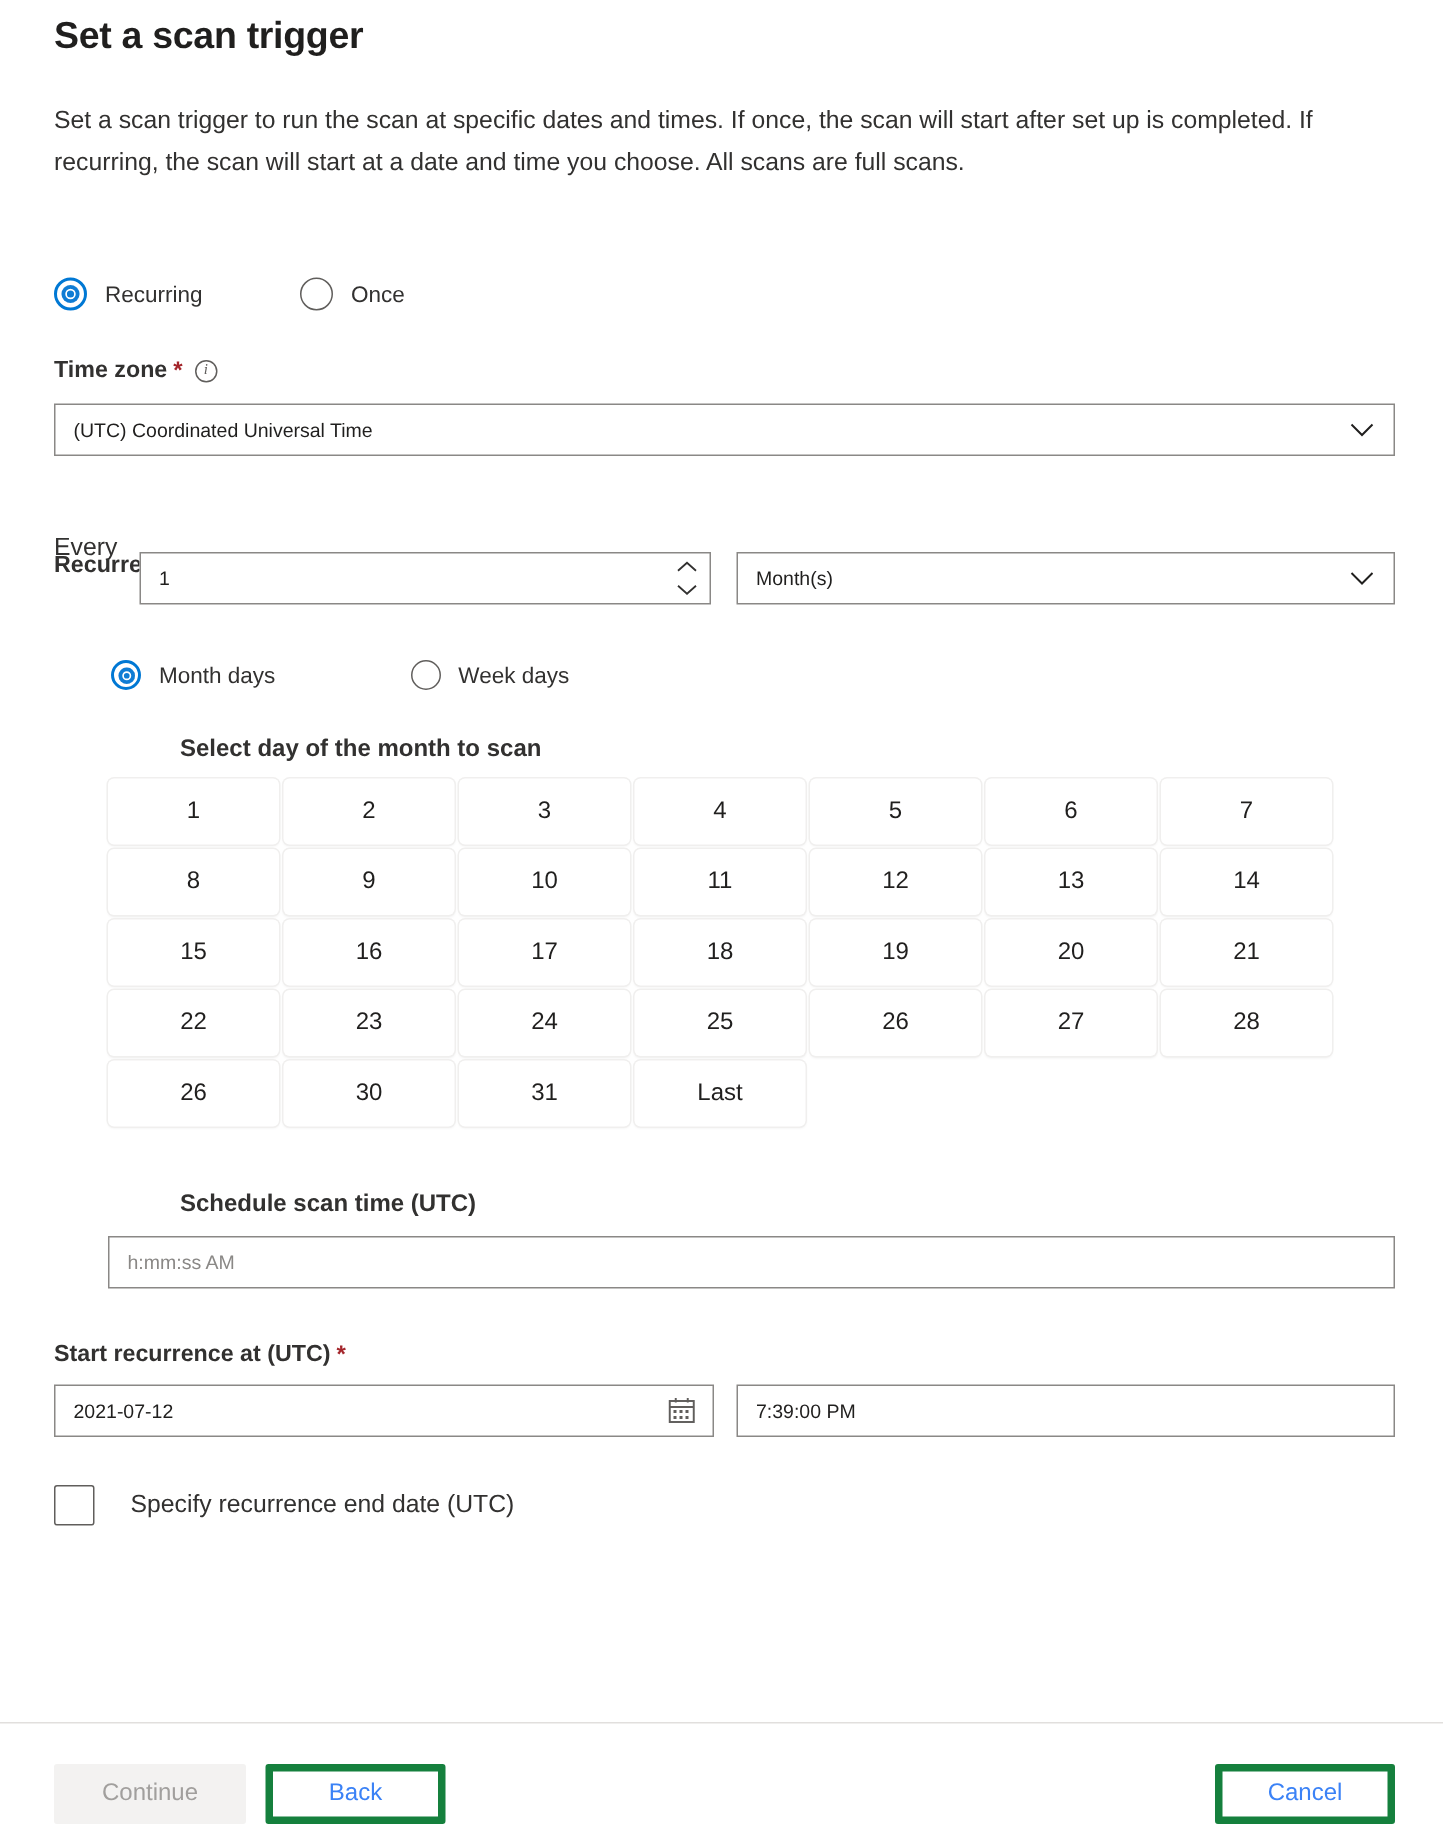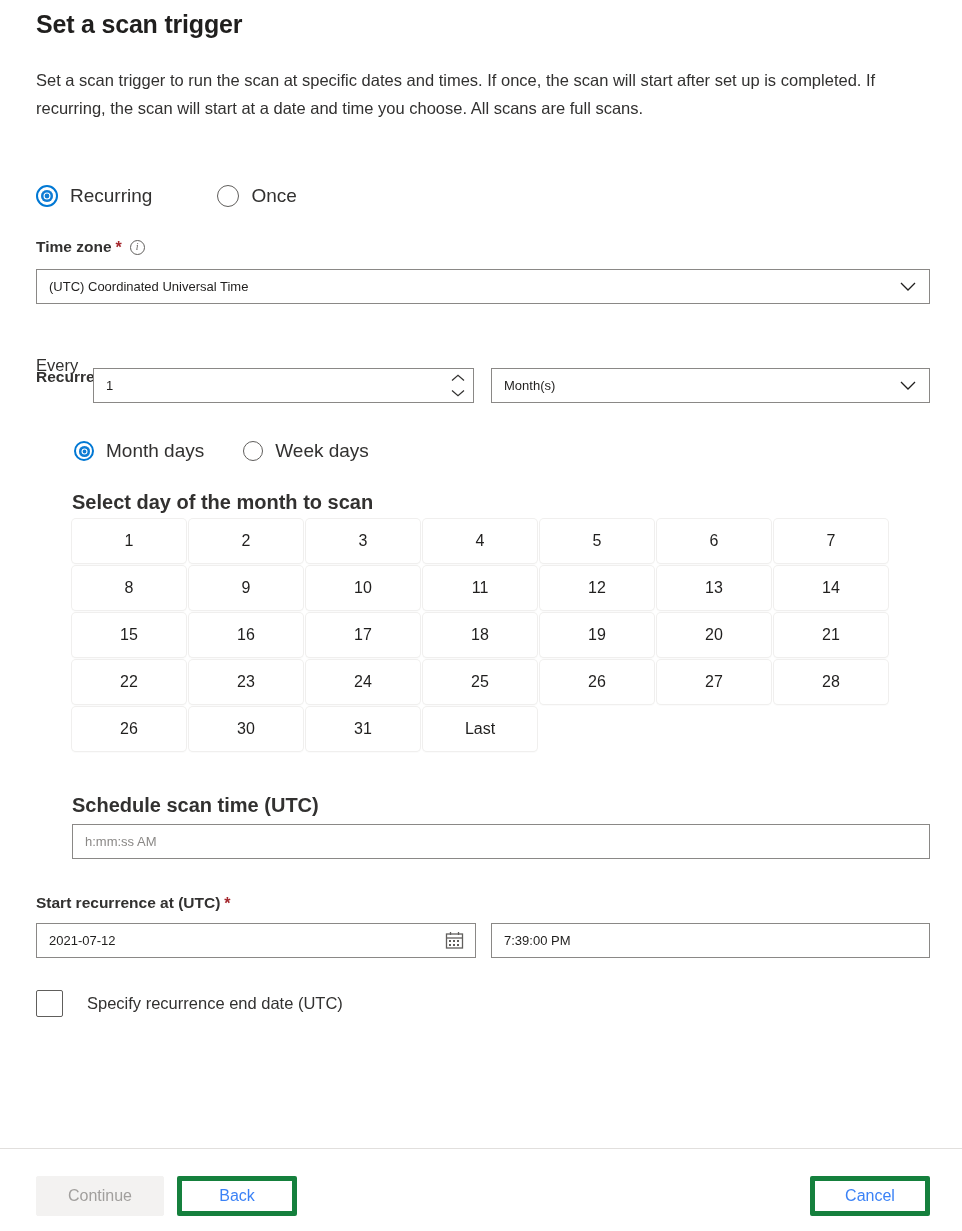--- a/index.html
+++ b/index.html
@@ -64,21 +64,21 @@
     left: 3px; top: 3px;
     width: 12px; height: 12px;
     border-radius: 50%;
     background: #0f7cd4;
     box-shadow: inset 0 0 0 2.5px #0f7cd4, inset 0 0 0 3.6px #ffffff;
   }
   .radio-mark.sm { width: 20px; height: 20px; }
   .radio-mark.sm.on::after { left: 2.5px; top: 2.5px; width: 11px; height: 11px; }
   .radio-label {
     margin-left: 12px;
-    font-size: 19px;
+    font-size: 15px;
     color: #323130;
     white-space: nowrap;
   }
 
   
   .field-label {
     position: absolute;
     font-size: 15.5px;
     font-weight: 600;
     color: #323130;
@@ -107,24 +107,25 @@
     font-weight: 400;
     font-style: italic;
     color: #605e5c;
     font-family: "Liberation Serif", serif;
     line-height: 1;
     cursor: pointer;
   }
 
   .sub-label {
     position: absolute;
-    font-size: 20px;
+    font-size: 16px;
     font-weight: 600;
     color: #323130;
     white-space: nowrap;
+    margin-left: 48px;
   }
 
   
   .input-box {
     position: absolute;
     border: 1px solid #8a8886;
     background: #ffffff;
     display: flex;
     align-items: center;
     font-size: 13px;
@@ -316,21 +317,21 @@
   <div class="input-box" style="left:491px; top:368px; width:439px; height:35px;">
     <span class="val">Month(s)</span>
     <span class="chevron">
       <svg width="16" height="10" viewBox="0 0 16 10">
           <path d="M1 1 L8 8 L15 1" stroke="#201f1e" stroke-width="1.3" fill="none"></path>
         </svg>
     </span>
   </div>
 
   <div class="radio-row" style="left:74px; top:440px;">
-    <div class="radio-opt" style="margin-right:39px;">
+    <div class="radio-opt" style="margin-right:90px;">
       <span class="radio-mark sm on"></span>
       <span class="radio-label">Month days</span>
     </div>
     <div class="radio-opt">
       <span class="radio-mark sm"></span>
       <span class="radio-label">Week days</span>
     </div>
   </div>
 
   <div class="sub-label" style="left:72px; top:491px;">Select day of the month to scan</div>

